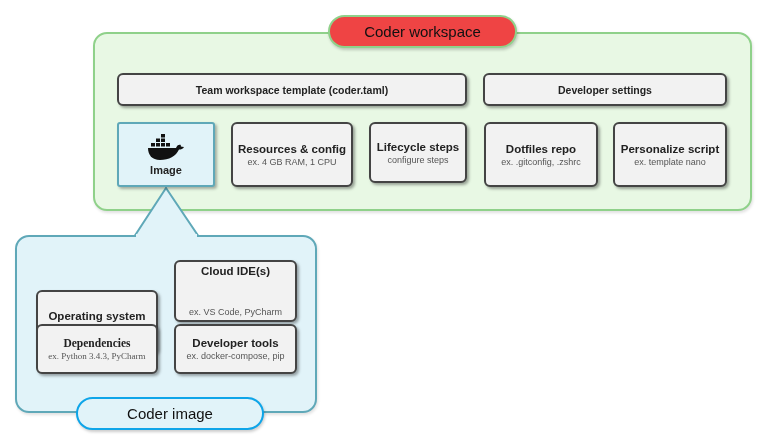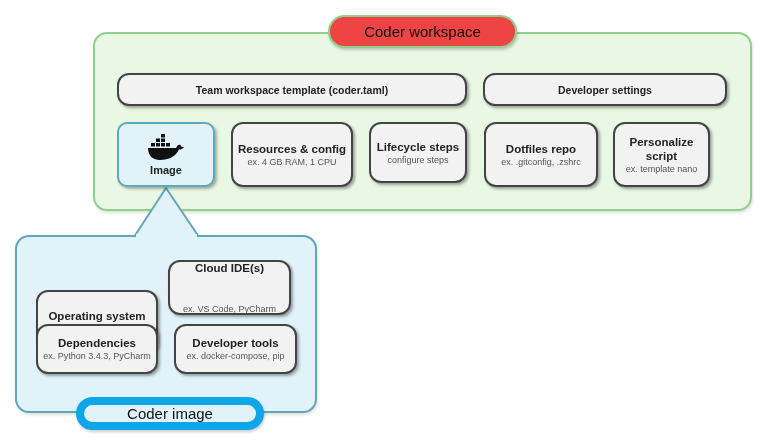--- a/index.html
+++ b/index.html
@@ -13,32 +13,32 @@
   .blue-panel { left:15px; top:235px; width:302px; height:178px;
     background:#e1f3f9; border:2px solid #5fa8b8; border-radius:14px;
     box-shadow:1px 2px 3px rgba(0,0,0,0.12); }
 
   .pill { display:flex; align-items:center; justify-content:center;
     font-size:15px; color:#111; border-radius:18px; }
   .pill-green { left:328px; top:15px; width:189px; height:33px;
     background:#ef4444; border:2px solid #8fd18a;
     box-shadow:1px 2px 3px rgba(0,0,0,0.2); }
   .pill-blue { left:76px; top:397px; width:188px; height:33px;
-    background:#e1f3f9; border:8px solid #0ea5e9;
+    background:#e1f3f9; border:2px solid #0ea5e9;
     box-shadow:1px 2px 3px rgba(0,0,0,0.2); }
 
-  .box { background:#f2f2f2; border:2px solid #444; border-radius:12px;
+  .box { background:#f2f2f2; border:2px solid #444; border-radius:6px;
     box-shadow:2px 2px 3px rgba(0,0,0,0.35);
     display:flex; flex-direction:column; justify-content:center;
     text-align:center; }
   .box .t { font-size:11.5px; font-weight:bold; color:#222; line-height:14px; }
   .box .s { font-size:9px; color:#555; line-height:12px; }
   .bar .t { font-weight:bold; font-size:10.5px; }
 
-  .image-box { background:#e1f3f9; border:2px solid #5fa8b8; border-radius:10px;
+  .image-box { background:#e1f3f9; border:2px solid #5fa8b8; border-radius:3px;
     box-shadow:2px 2px 3px rgba(0,0,0,0.3);
     display:flex; flex-direction:column; align-items:center; justify-content:center; }
   .image-box .t { font-size:11px; font-weight:bold; color:#222; margin-top:4px; }
 
   svg.connector { position:absolute; left:0; top:0; }
 </style>
 </head>
 <body>
 
 <div class="abs green-panel"></div>
@@ -81,34 +81,34 @@
   <span class="s">ex. 4 GB RAM, 1 CPU</span>
 </div>
 <div class="abs box" style="left:369px;top:122px;width:98px;height:61px;">
   <span class="t">Lifecycle steps</span>
   <span class="s">configure steps</span>
 </div>
 <div class="abs box" style="left:484px;top:122px;width:114px;height:65px;">
   <span class="t">Dotfiles repo</span>
   <span class="s">ex. .gitconfig, .zshrc</span>
 </div>
-<div class="abs box" style="left:613px;top:122px;width:97px;height:65px;">
+<div class="abs box" style="left:613px;top:122px;width:114px;height:65px;">
   <span class="t">Personalize script</span>
   <span class="s">ex. template nano</span>
 </div>
 
 <div class="abs box" style="left:36px;top:260px;width:122px;height:64px;margin-top:30px;">
   <span class="t">Operating system</span>
   <span class="s">ex. Ubuntu</span>
 </div>
-<div class="abs box" style="left:168px;top:260px;width:123px;height:55px;gap:28px;">
+<div class="abs box" style="left:174px;top:260px;width:123px;height:62px;gap:28px;">
   <span class="t">Cloud IDE(s)</span>
   <span class="s">ex. VS Code, PyCharm</span>
 </div>
-<div class="abs box" style="left:36px;top:324px;width:122px;height:50px;">
+<div class="abs box" style="left:36px;top:324px;width:122px;height:50px;font-family:Liberation Serif, serif;">
   <span class="t">Dependencies</span>
   <span class="s">ex. Python 3.4.3, PyCharm</span>
 </div>
 <div class="abs box" style="left:174px;top:324px;width:123px;height:50px;">
   <span class="t">Developer tools</span>
   <span class="s">ex. docker-compose, pip</span>
 </div>
 
 <div class="abs pill pill-blue">Coder image</div>
 

